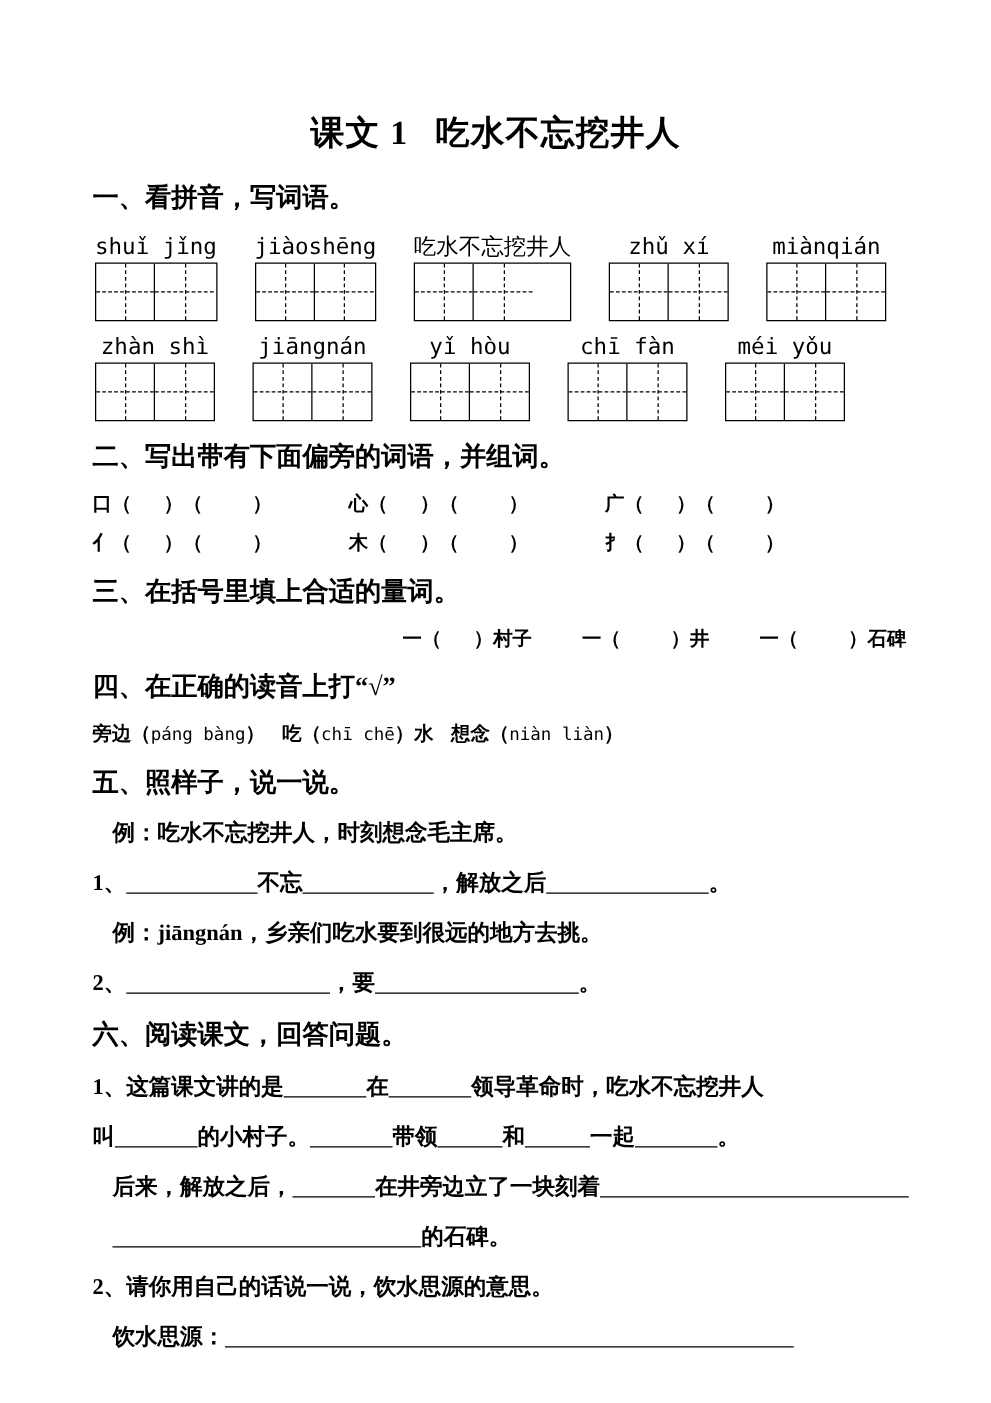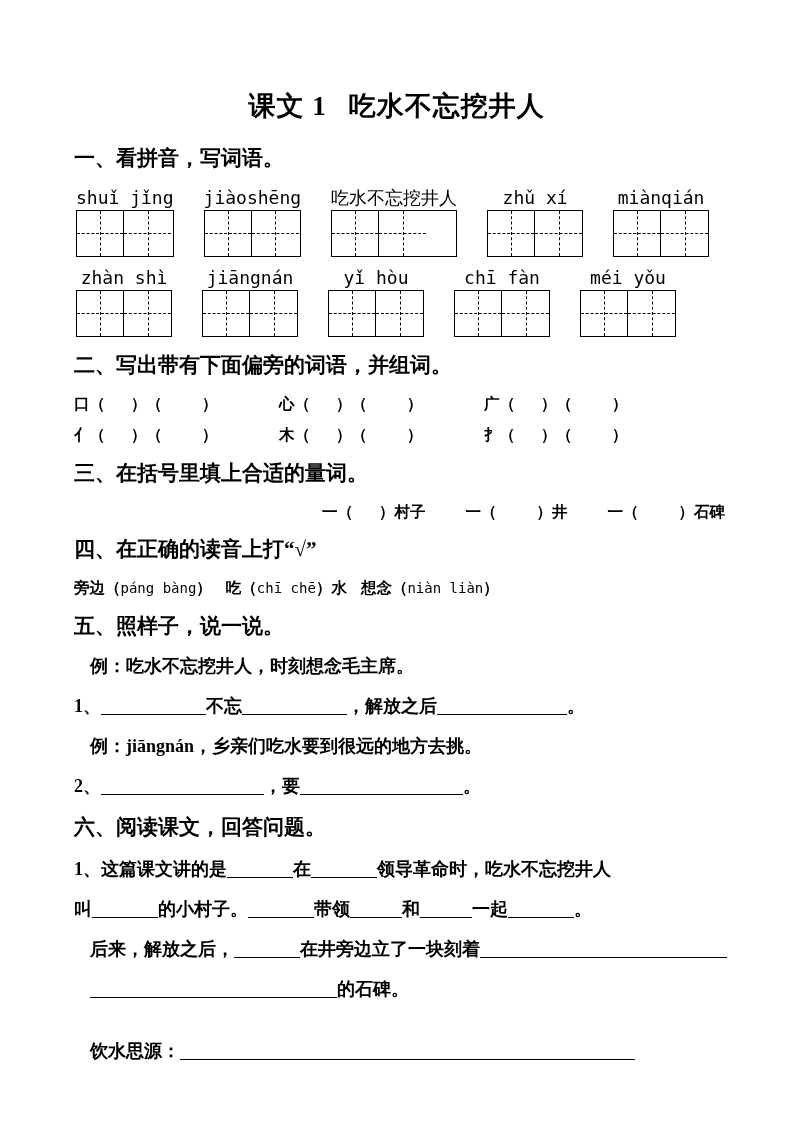--- a/index.html
+++ b/index.html
@@ -333,18 +333,19 @@
   <div class="sp-22"></div>
 
   <div class="body-line indent-line"><span>后来，解放之后，</span><span class="blank u-md"></span><span>在井旁边立了一块刻着</span><span class="blank u-full"></span></div>
 
   <div class="sp-22"></div>
 
   <div class="body-line indent-line"><span class="blank u-full"></span><span>的石碑。</span></div>
 
   <div class="sp-22"></div>
 
+  <div class="body-line">2、请你用自己的话说一说，饮水思源的意思。</div>
 
   <div class="sp-22"></div>
 
   <div class="body-line indent-line"><span>饮水思源：</span><span class="blank u-answer"></span></div>
 
 </div>
 
 </body></html>

